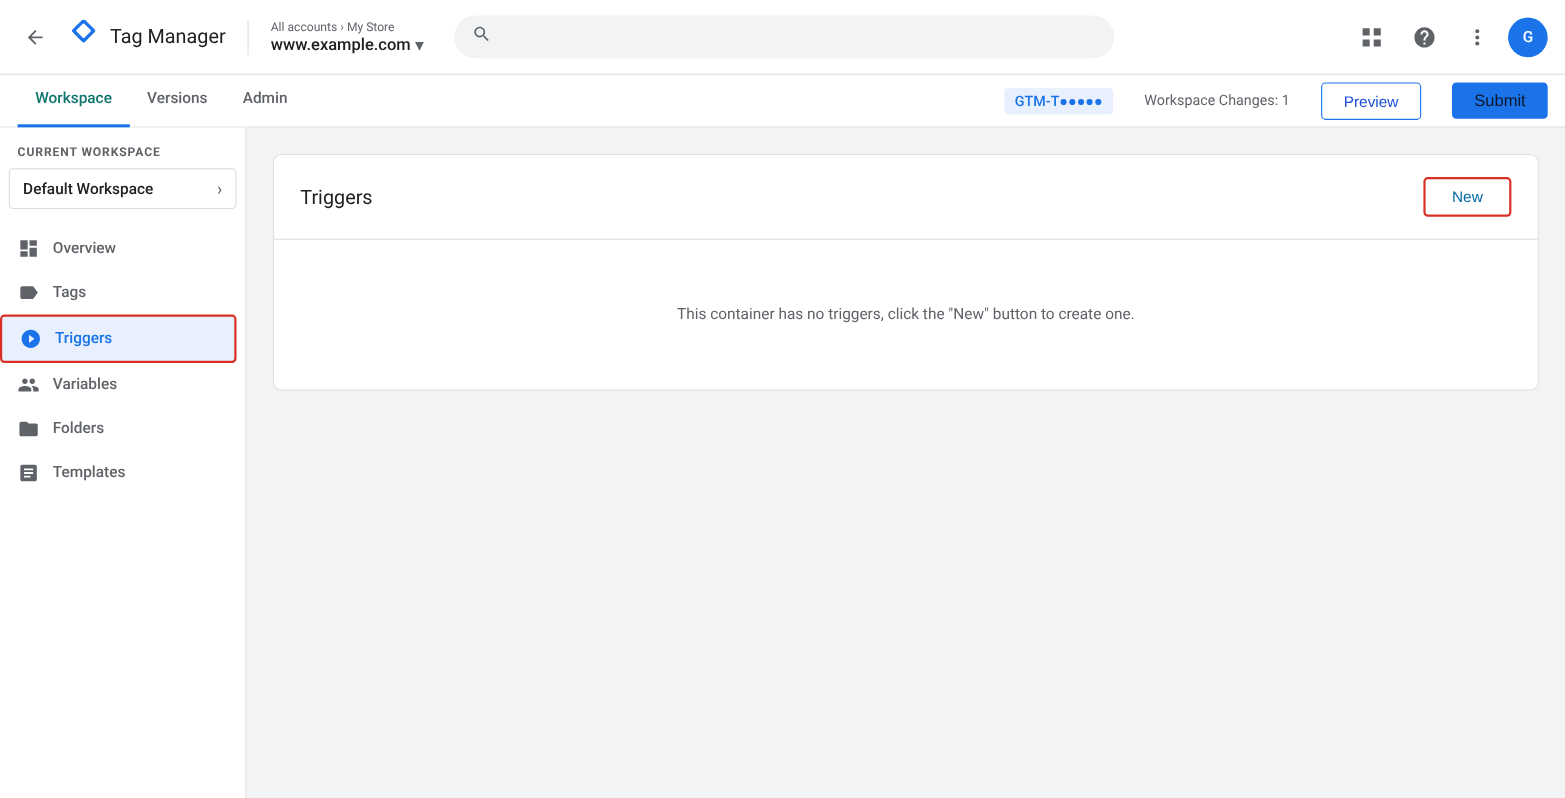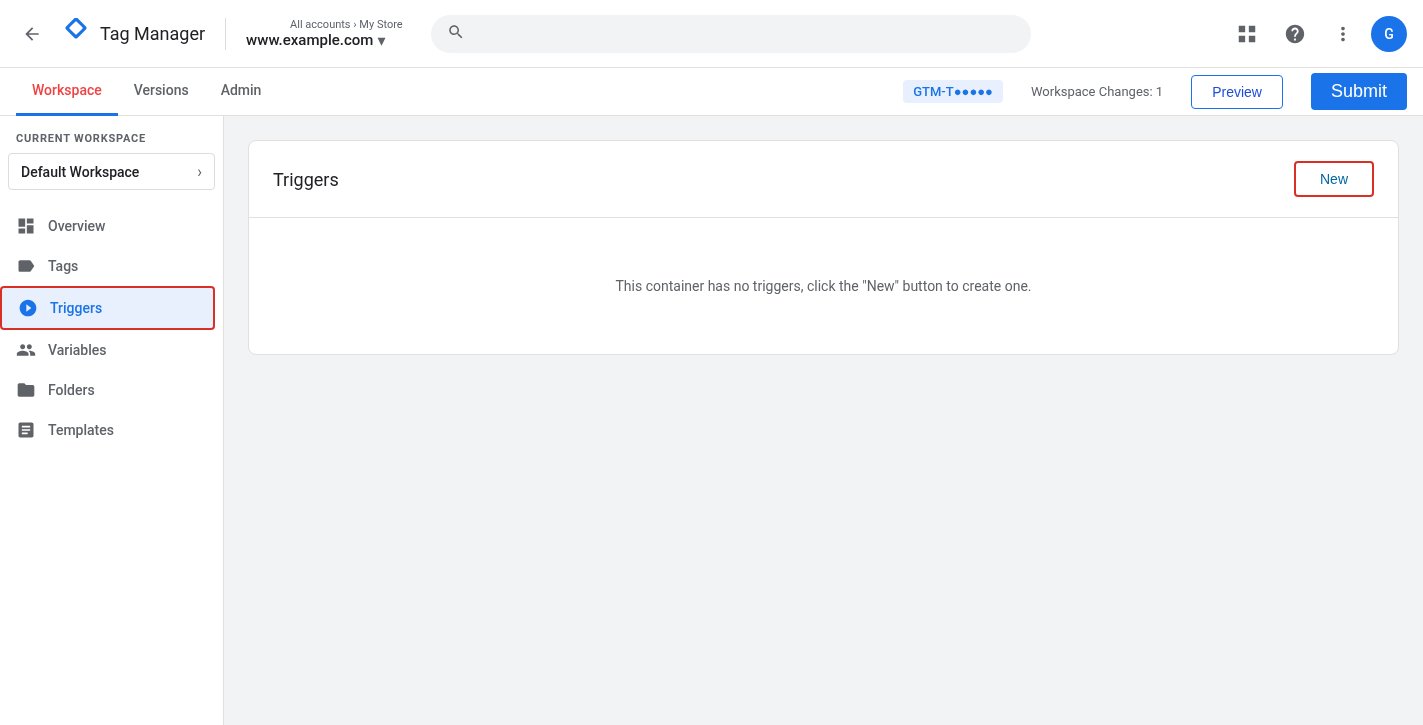--- a/index.html
+++ b/index.html
@@ -13,21 +13,21 @@
     }
     .back-btn {
       width: 32px; height: 32px; display: flex; align-items: center; justify-content: center;
       cursor: pointer; border-radius: 50%; border: none; background: transparent;
       color: #5f6368; font-size: 20px;
     }
     .logo-area { display: flex; align-items: center; gap: 8px; cursor: pointer; }
     .app-name { font-size: 18px; font-weight: 400; color: #202124; white-space: nowrap; }
     .divider-v { width: 1px; height: 32px; background: #dadce0; margin: 0 8px; }
     .account-info { display: flex; flex-direction: column; cursor: pointer; }
-    .account-breadcrumb { font-size: 11px; color: #5f6368; margin-left: 44px; }
+    .account-breadcrumb { font-size: 11px; color: #5f6368; }
     .account-breadcrumb span { color: #5f6368; }
     .account-url-row { display: flex; align-items: center; gap: 4px; }
     .account-url { font-size: 15px; color: #202124; font-weight: 500; }
     .dropdown-arrow { font-size: 16px; color: #5f6368; }
     .search-bar {
       flex: 1; max-width: 600px; margin: 0 16px;
       display: flex; align-items: center; gap: 8px;
       background: #f1f3f4; border-radius: 24px; padding: 8px 16px;
       cursor: text;
     }
@@ -51,35 +51,35 @@
     .tab-bar {
       display: flex; align-items: center; background: #fff;
       border-bottom: 1px solid #e0e0e0; padding: 0 16px;
       height: 48px;
     }
     .tab {
       padding: 0 16px; height: 48px; display: flex; align-items: center;
       cursor: pointer; font-size: 14px; color: #5f6368; border-bottom: 3px solid transparent;
       font-weight: 500; white-space: nowrap;
     }
-    .tab.active { color: #ef4444; border-bottom-color: #1a73e8; }
+    .tab.active { color: #0f766e; border-bottom-color: #1a73e8; }
     .tab-bar-right { margin-left: auto; display: flex; align-items: center; gap: 28px; }
     .gtm-badge {
       background: #e8f0fe; color: #1a73e8; border-radius: 4px;
       padding: 4px 10px; font-size: 13px; font-weight: 500; cursor: pointer;
     }
     .workspace-changes { font-size: 13px; color: #5f6368; }
     .preview-btn {
       padding: 8px 20px; border: 1px solid #1a73e8; border-radius: 4px;
       background: white; color: #1d4ed8; font-size: 14px; font-weight: 500;
       cursor: pointer;
     }
     .submit-btn {
       padding: 8px 20px; border: none; border-radius: 4px;
-      background: #1a73e8; color: #ffffff; font-size: 18px; font-weight: 500;
+      background: #1a73e8; color: #0f172a; font-size: 15px; font-weight: 500;
       cursor: pointer;
     }
 
     
     .main-layout { display: flex; height: calc(100vh - 64px - 48px); }
 
     
     .sidebar {
       width: 224px; background: #fff; border-right: 1px solid #e0e0e0;
       flex-shrink: 0; overflow-y: auto;

